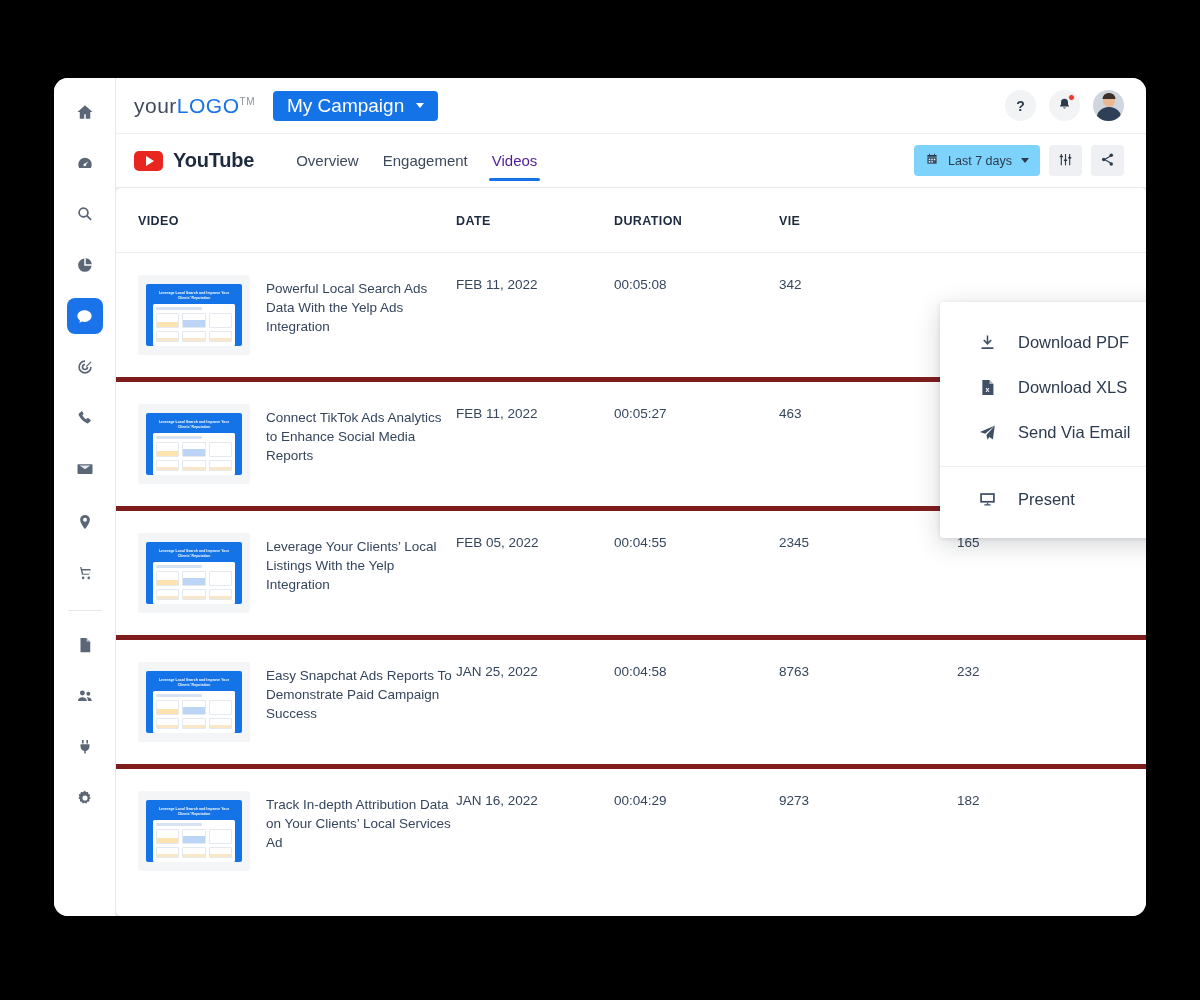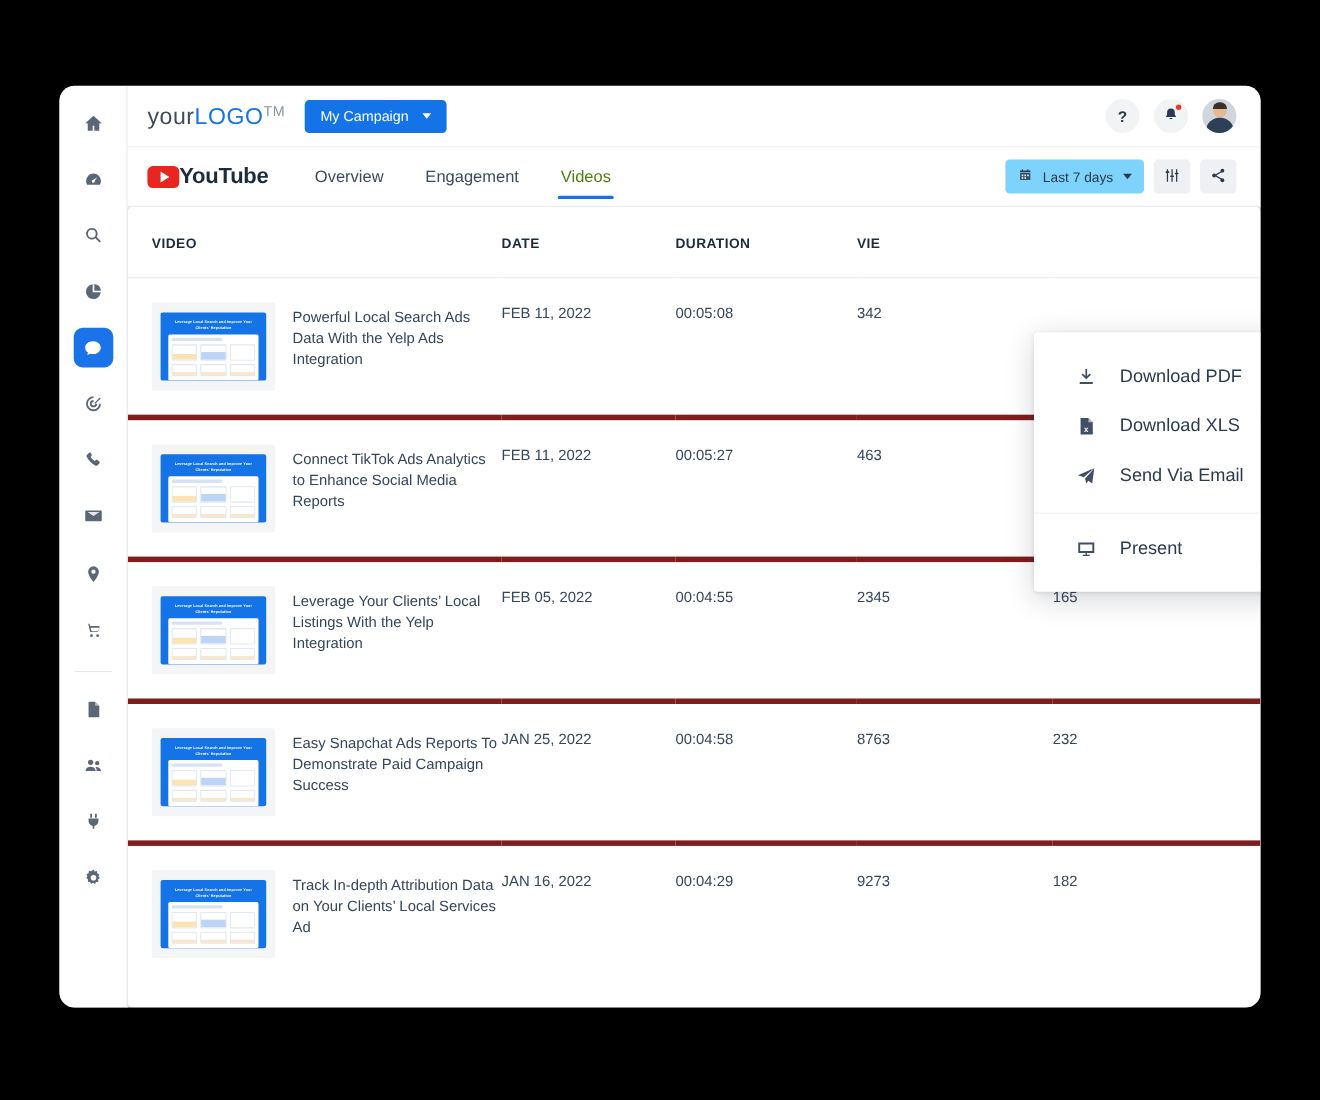--- a/index.html
+++ b/index.html
@@ -48,27 +48,27 @@
   .main { flex: 1; display: flex; flex-direction: column; min-width: 0; }
   .topbar {
     height: 56px; background: #fff;
     display: flex; align-items: center;
     padding: 0 22px 0 18px;
     border-bottom: 1px solid #eceef1;
     flex: 0 0 56px;
   }
   .logo { font-size: 21px; letter-spacing: .5px; color: #3f4a5a; }
   .logo .b { font-weight: normal; color: #1a73e8; }
-  .logo .tm { font-size: 13px; vertical-align: super; color: #8a93a0; }
+  .logo .tm { font-size: 10px; vertical-align: super; color: #8a93a0; }
   .campaign-btn {
     margin-left: 18px;
     background: #1473e6; color: #fff;
     border: none; border-radius: 4px;
     height: 30px; padding: 0 14px;
-    font-size: 13px; font-family: inherit;
+    font-size: 19px; font-family: inherit;
     display: flex; align-items: center; gap: 12px;
     cursor: pointer;
   }
   .caret { width: 0; height: 0; border-left: 4.5px solid transparent;
            border-right: 4.5px solid transparent; border-top: 5px solid currentColor; }
   .topbar-right { margin-left: auto; display: flex; align-items: center; gap: 13px; }
   .circle-btn {
     width: 31px; height: 31px; border-radius: 50%;
     background: #f1f3f5; color: #2b3a4d;
     display: flex; align-items: center; justify-content: center;
@@ -93,35 +93,35 @@
     border-radius:7px 7px 0 0; background:#3d3028; transform:translateX(-50%); }
   
   .channelbar {
     height: 54px; flex: 0 0 54px;
     background: #fff;
     display: flex; align-items: center;
     padding: 0 22px 0 18px;
     border-bottom: 1px solid #e7eaee;
     position: relative;
   }
-  .yt-logo { display: flex; align-items: center; }
+  .yt-logo { display: flex; align-items: center; gap: 10px; }
   .yt-mark {
     width: 29px; height: 20px; border-radius: 5px; background: #e8251f;
     display: flex; align-items: center; justify-content: center;
   }
   .yt-tri { width: 0; height: 0; border-left: 8px solid #fff;
             border-top: 5px solid transparent; border-bottom: 5px solid transparent;
             margin-left: 2px; }
   .yt-name { font-size: 20px; font-weight: bold; color: #1d2b3e; letter-spacing: -.2px; }
-  .tabs { display: flex; align-items: center; gap: 38px; margin-left: 42px; height: 100%; }
+  .tabs { display: flex; align-items: center; gap: 24px; margin-left: 42px; height: 100%; }
   .tab {
     font-size: 15px; color: #3c4a5c; cursor: pointer;
     height: 100%; display: flex; align-items: center; position: relative;
   }
-  .tab.active { color: #4d7c0f; }
+  .tab.active { color: #4c1d95; }
   .tab.active::after {
     content: ""; position: absolute; left: -3px; right: -3px; bottom: 6px;
     height: 3px; background: #1473e6; border-radius: 2px;
   }
   .channel-right { margin-left: auto; display: flex; align-items: center; gap: 9px; }
   .pill {
     height: 31px; background: #7dd3fc; border: none; border-radius: 4px;
     display: flex; align-items: center; gap: 9px; padding: 0 11px;
     font-size: 12.5px; color: #2b3a4d; cursor: pointer; font-family: inherit;
   }

